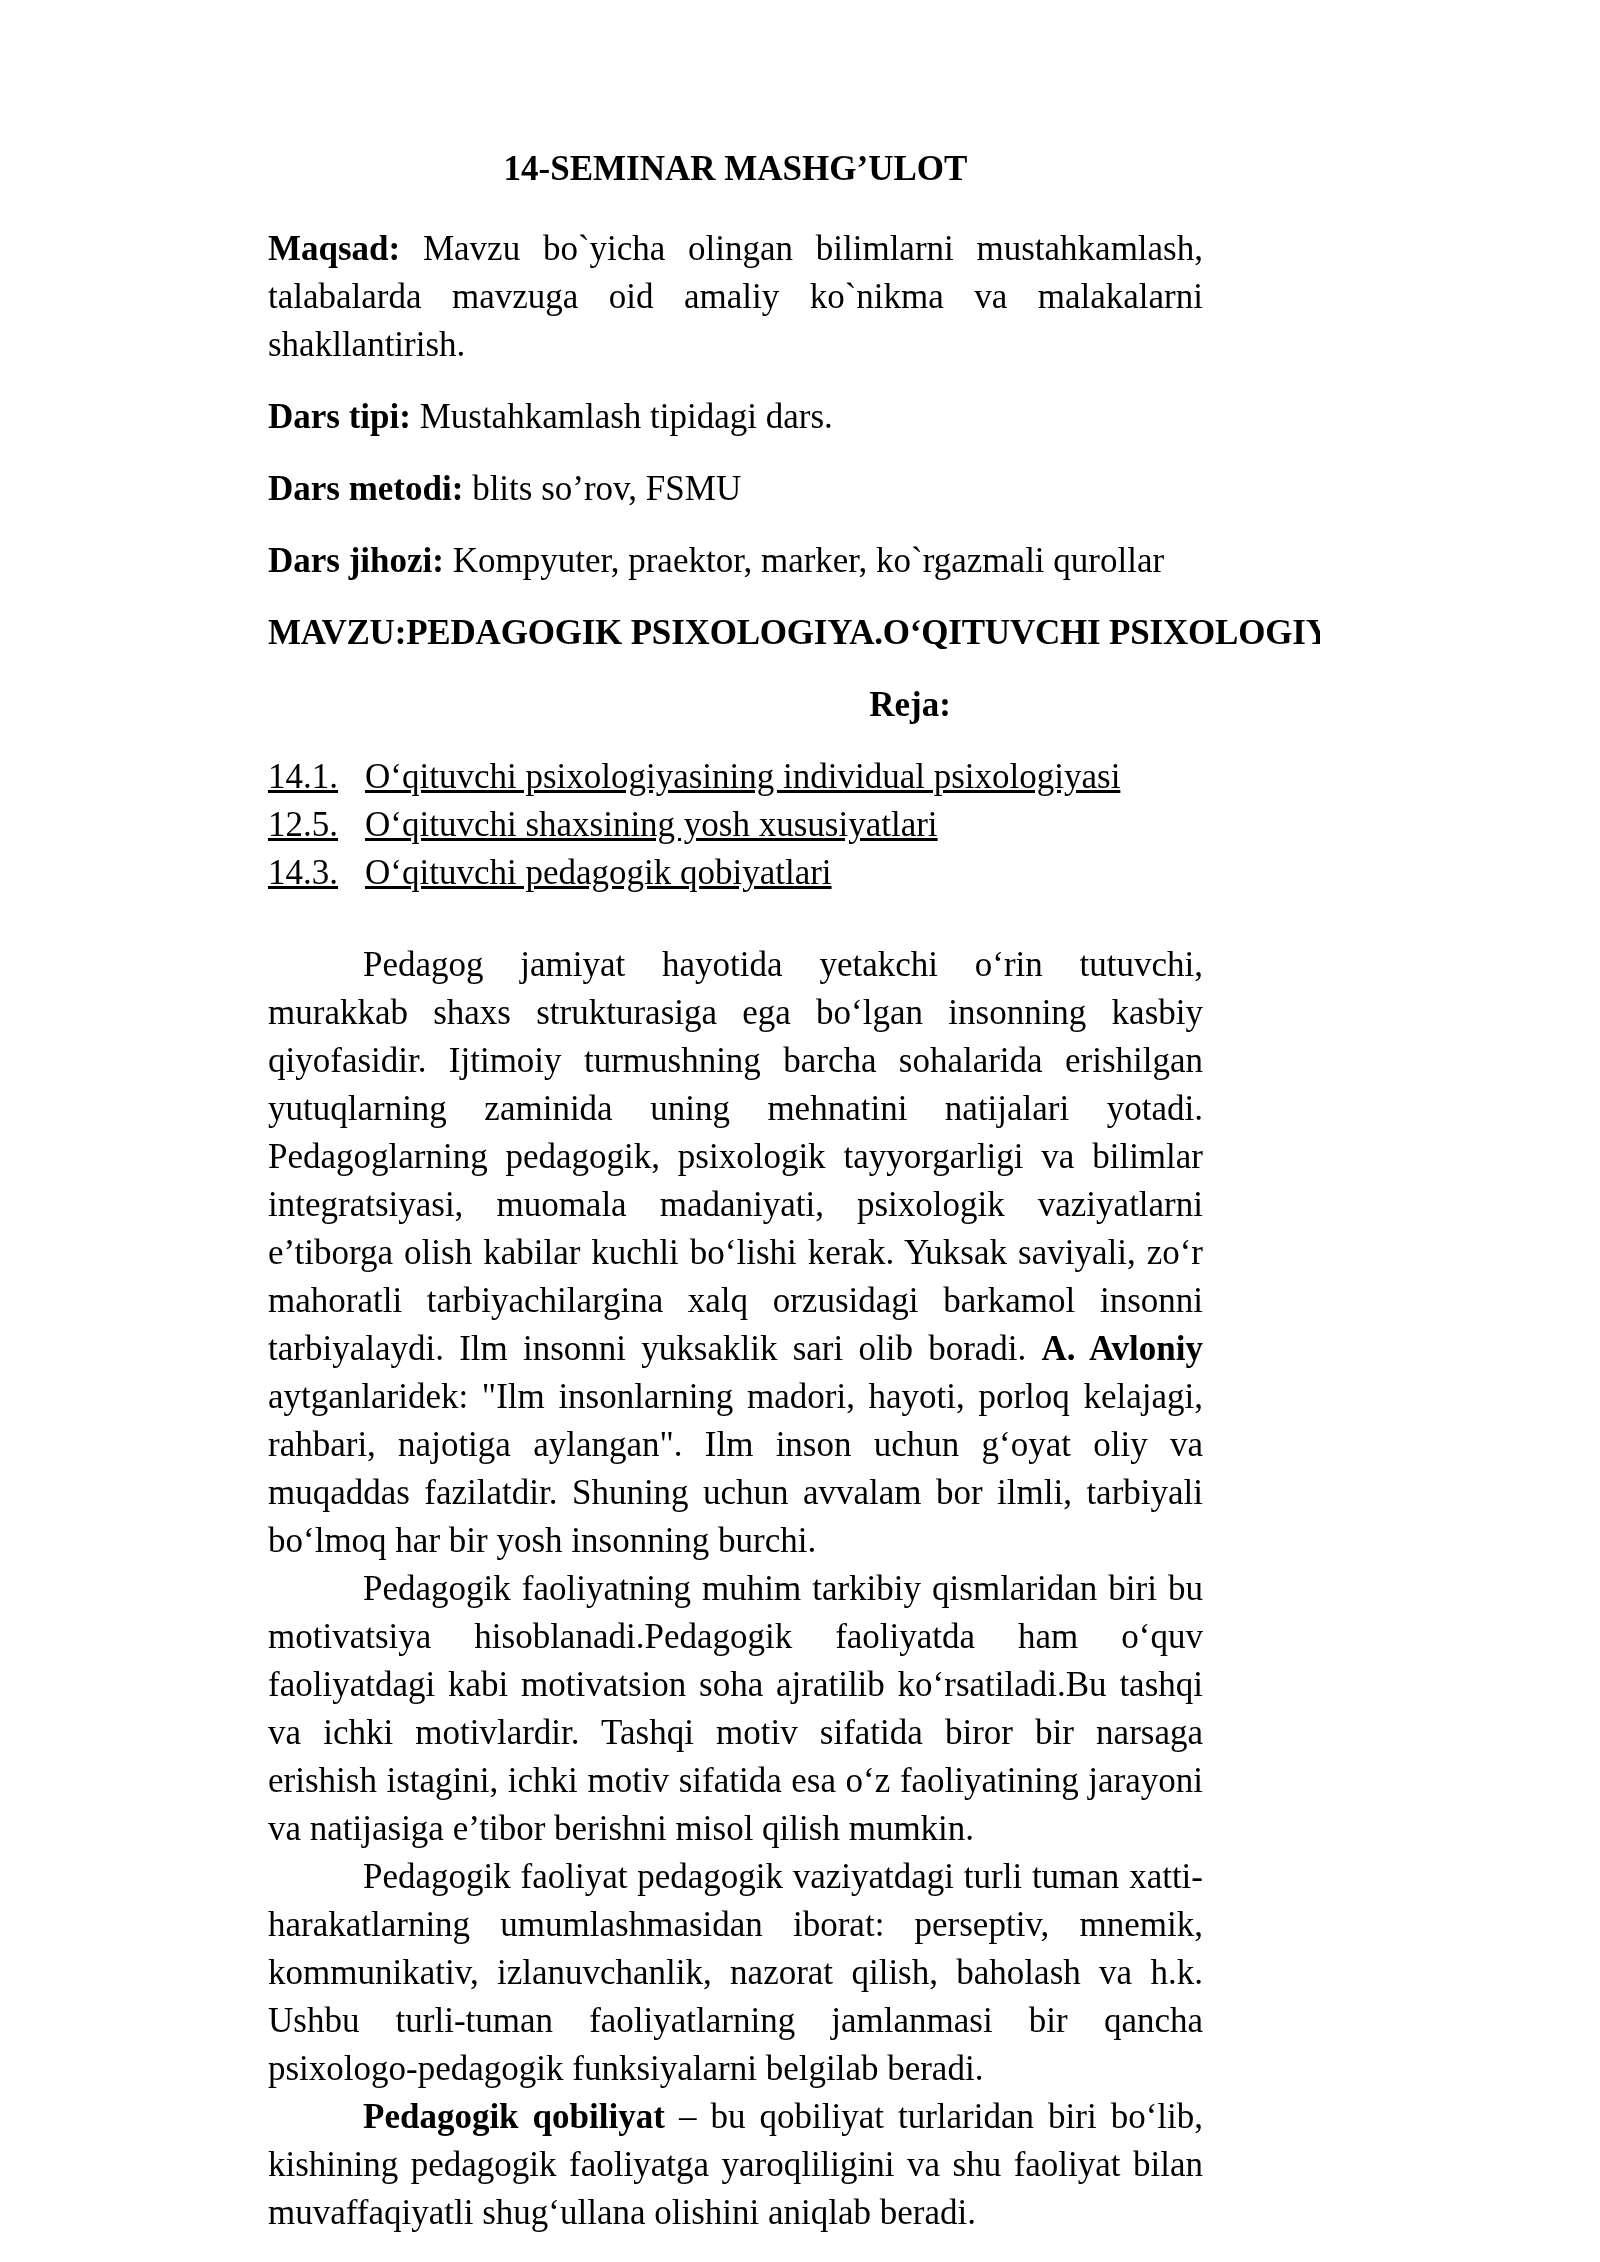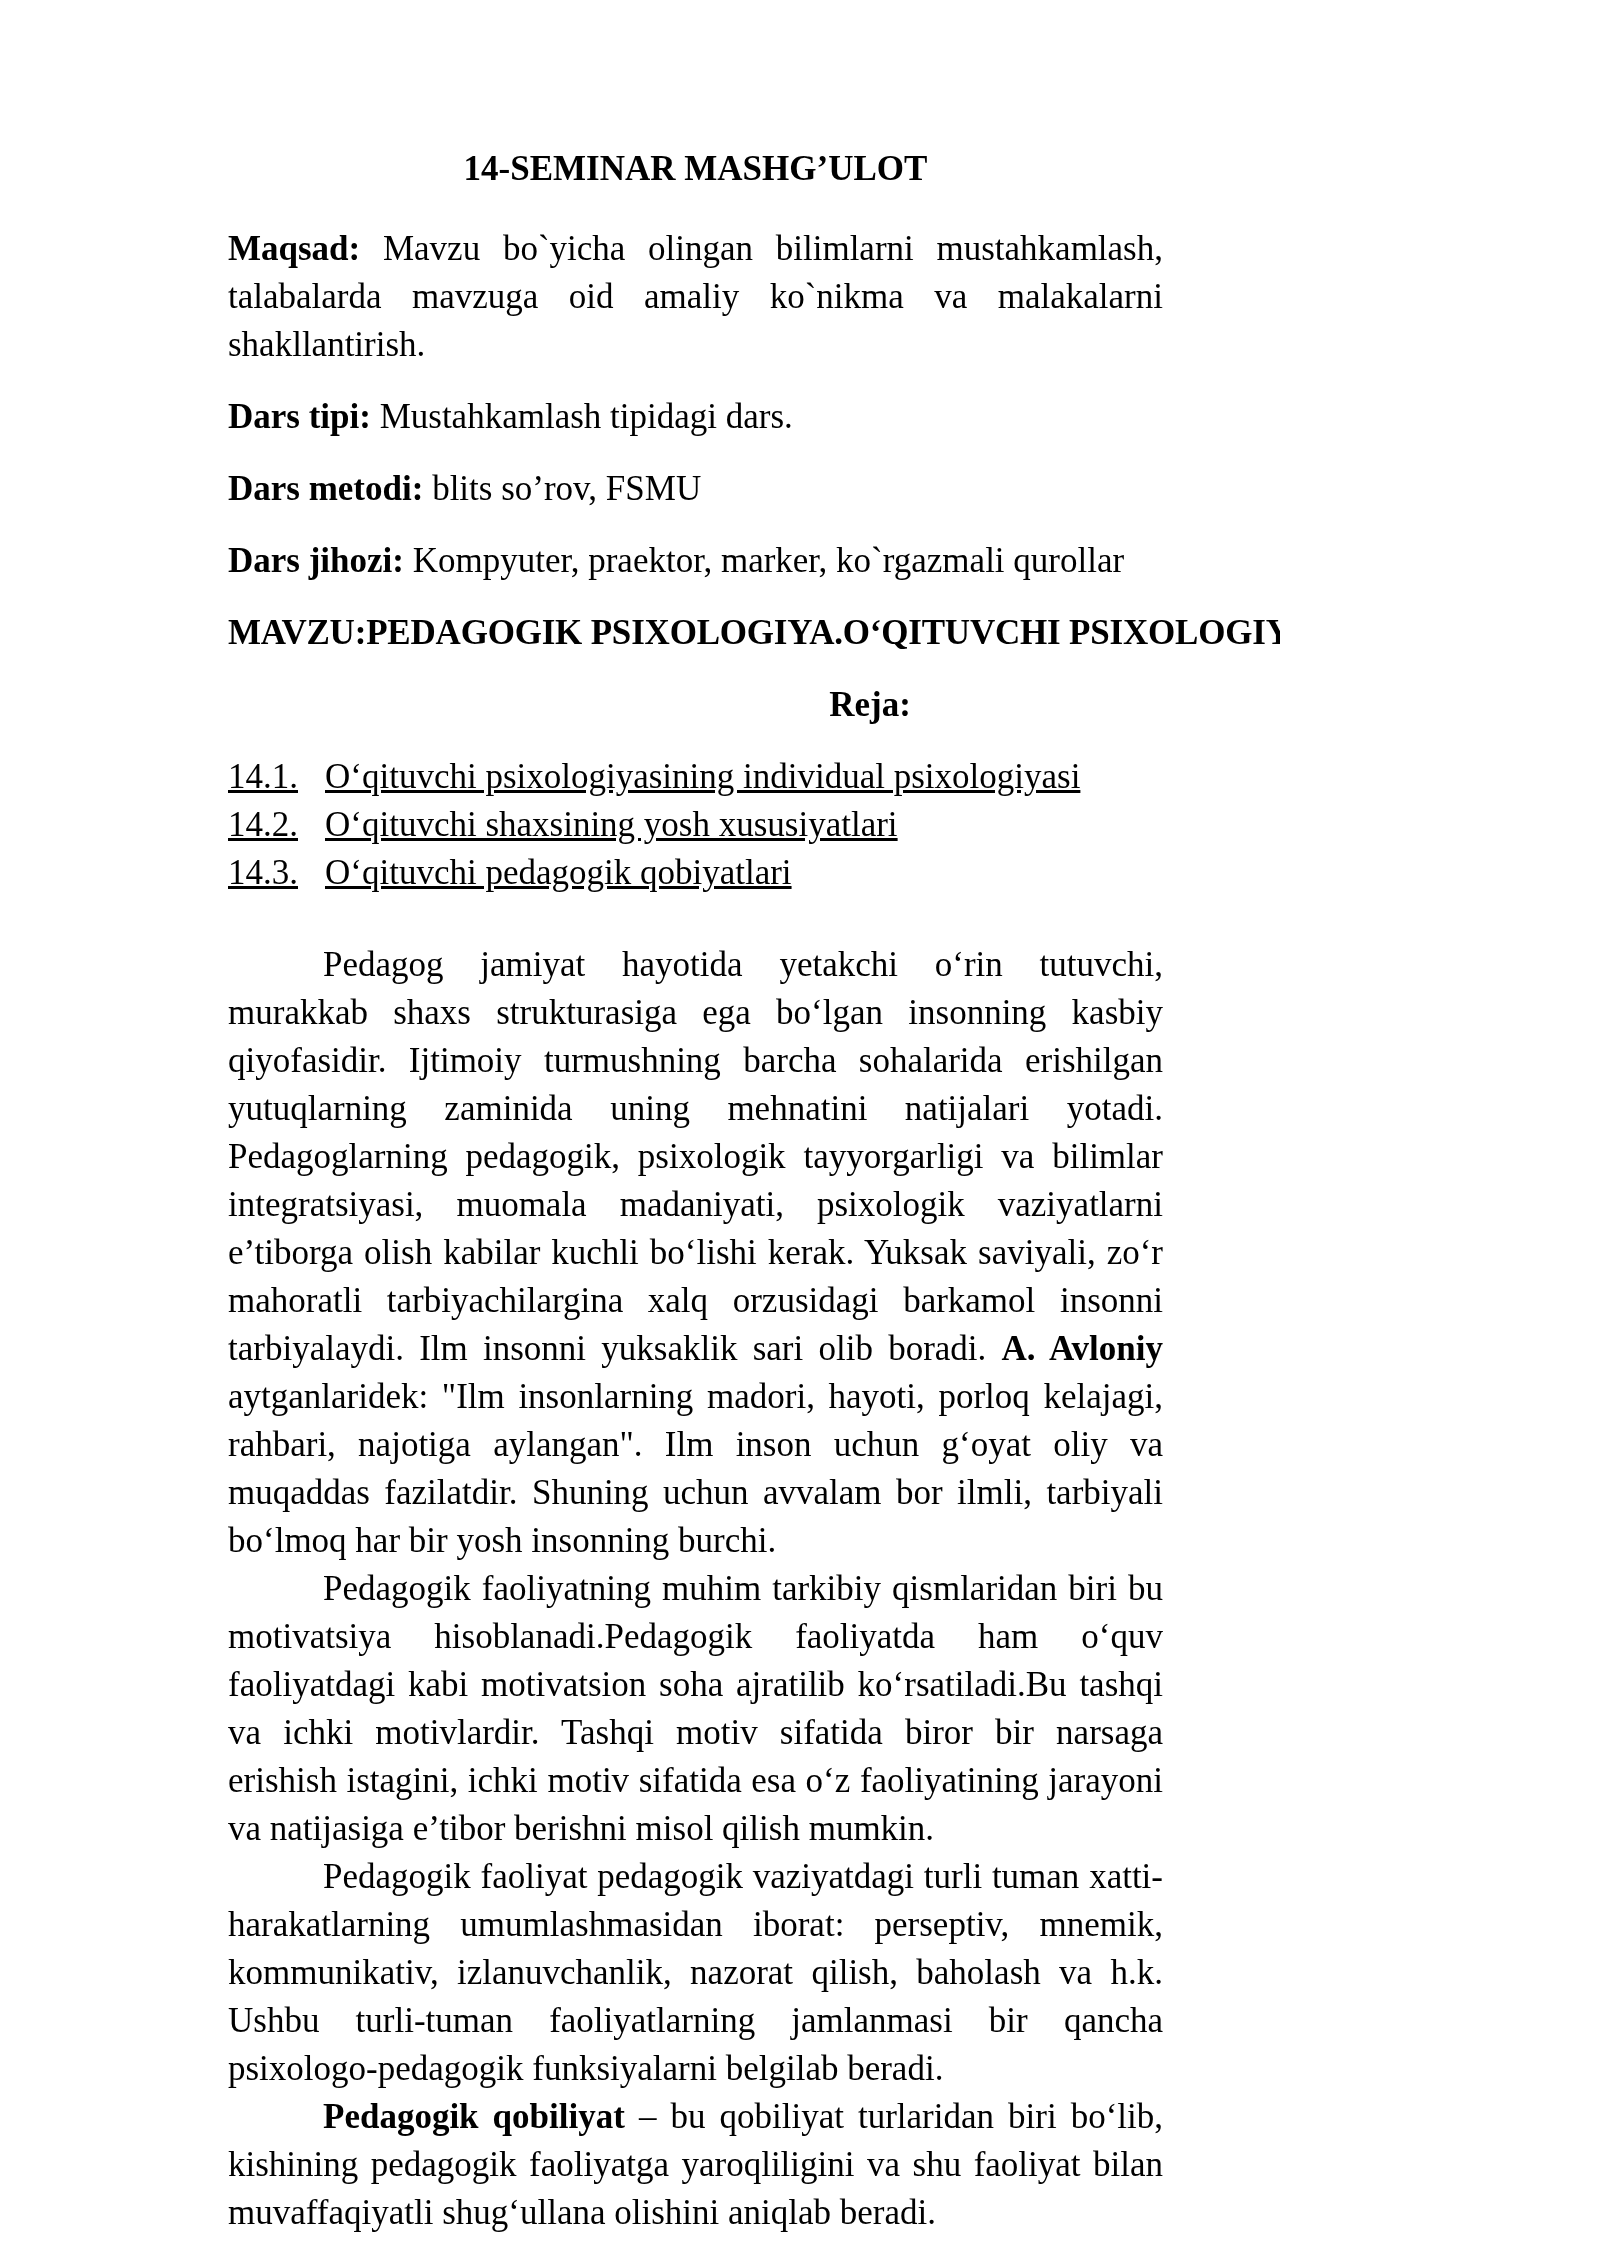--- a/index.html
+++ b/index.html
@@ -10,20 +10,21 @@
   .page {
     position: relative;
     width: 1280px;
     height: 2262px;
     background: #ffffff;
     color: #000000;
     font-family: "Liberation Serif", "DejaVu Serif", serif;
     font-size: 35px;
     line-height: 48px;
     overflow: hidden;
+    margin-left: 40px;
   }
   .doc {
     position: absolute;
     left: 228px;
     right: 117px;
     top: 145px;
   }
   .title {
     font-size: 35px;
     font-weight: 700;
@@ -82,21 +83,21 @@
     <p class="mavzu">MAVZU:PEDAGOGIK PSIXOLOGIYA.O‘QITUVCHI PSIXOLOGIYASI</p>
 
     <p class="reja">Reja:</p>
 
     <div class="plan-list" id="plan-list">
         <p class="plan-item">
           <span class="plan-num">14.1.</span>
           <span class="plan-text">O‘qituvchi psixologiyasining individual psixologiyasi</span>
         </p>
         <p class="plan-item">
-          <span class="plan-num">14.2.</span>
+          <span class="plan-num">12.5.</span>
           <span class="plan-text">O‘qituvchi shaxsining yosh  xususiyatlari</span>
         </p>
         <p class="plan-item">
           <span class="plan-num">14.3.</span>
           <span class="plan-text">O‘qituvchi pedagogik qobiyatlari</span>
         </p>
       </div>
 
     <div class="body-paras" id="body-paras">
         <p class="body-para"><span>Pedagog jamiyat hayotida yetakchi o‘rin tutuvchi, murakkab shaxs strukturasiga ega bo‘lgan insonning kasbiy qiyofasidir. Ijtimoiy turmushning barcha sohalarida erishilgan yutuqlarning zaminida  uning  mehnatini natijalari yotadi. Pedagoglarning pedagogik, psixologik tayyorgarligi va bilimlar integratsiyasi, muomala madaniyati, psixologik vaziyatlarni e’tiborga olish kabilar kuchli bo‘lishi kerak. Yuksak saviyali, zo‘r mahoratli tarbiyachilargina xalq orzusidagi barkamol insonni tarbiyalaydi. Ilm  insonni yuksaklik sari olib boradi. </span><b>A. Avloniy</b><span> aytganlaridek: "Ilm  insonlarning madori, hayoti, porloq kelajagi, rahbari, najotiga aylangan". Ilm inson uchun g‘oyat oliy  va  muqaddas  fazilatdir. Shuning uchun avvalam bor ilmli, tarbiyali bo‘lmoq har bir yosh insonning burchi.</span></p>

